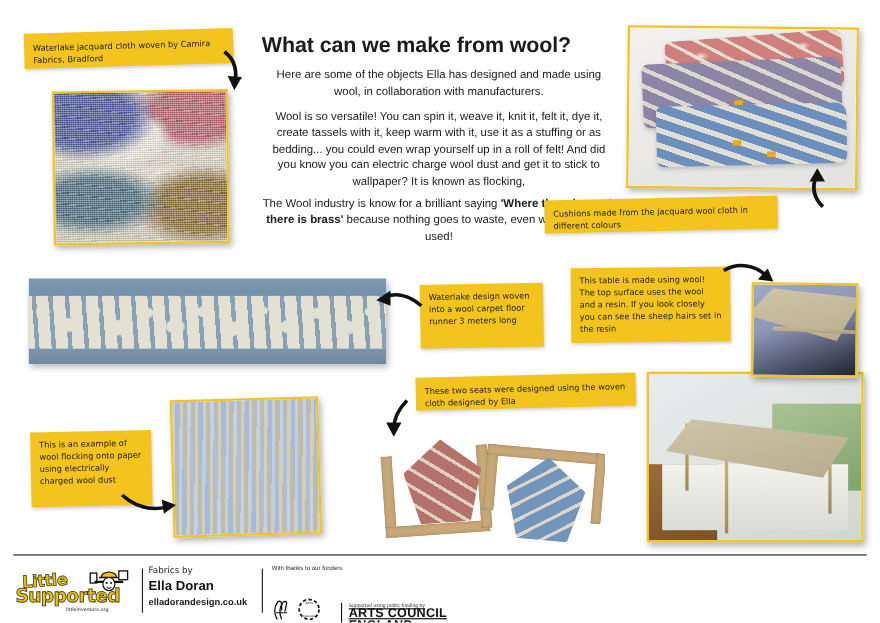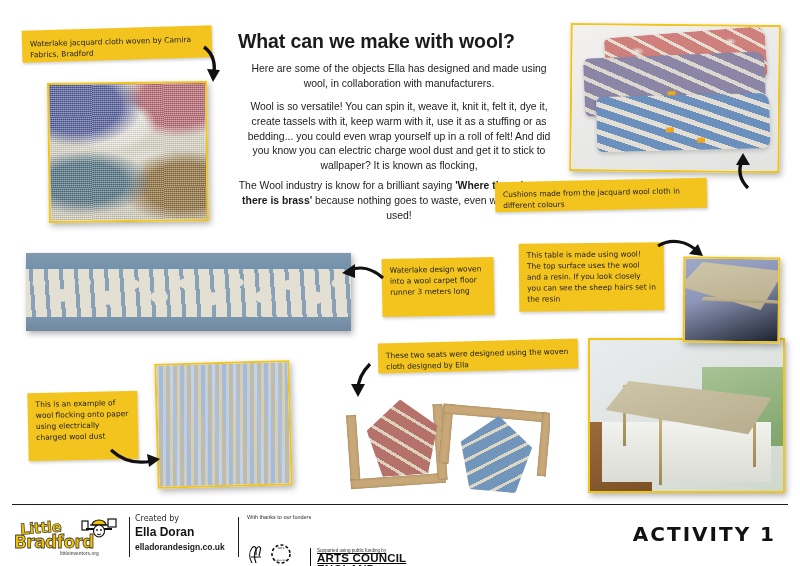--- a/index.html
+++ b/index.html
@@ -266,21 +266,21 @@
     font-family:"DejaVu Sans", sans-serif;
     font-size:20px; font-weight:bold; color:#111;
     letter-spacing:2px;
   }
 </style>
 </head>
 <body>
 
 <div class="page">
 
-  <div class="headline">What can we make with wool?</div>
+  <div class="headline">What can we make from wool?</div>
 
   <div class="body-block intro">Here are some of the objects Ella has designed and made using wool, in collaboration with manufacturers.</div>
   <div class="body-block versatile">Wool is so versatile! You can spin it, weave it, knit it, felt it, dye it, create tassels with it, keep warm with it, use it as a stuffing or as bedding... you could even wrap yourself up in a roll of felt! And did you know you can electric charge wool dust and get it to stick to wallpaper? It is known as flocking,</div>
 
   <div class="body-block saying">
     <span>The Wool industry is know for a brilliant saying</span>
     <b>'Where there is muck there is brass'</b><span> because nothing goes to waste, even wool dust gets used!</span>
   </div>
 
   <div class="photo frame-yellow shadowed" id="photo-jacquard">
@@ -386,39 +386,39 @@
   <svg class="arrow" style="left:108px;top:444px;" width="56" height="28">
     <path d="M3,6 C16,18 30,20 44,17" stroke="#111" stroke-width="3.2" fill="none"></path>
     <path d="M52,15 L39,10 L41,23 Z" fill="#111"></path>
   </svg>
 
   <div class="footer-rule"></div>
   <div class="footer">
 
     <div class="logo-box">
       <div class="logo-little">Little</div>
-      <div class="logo-inventors">Bradford</div>
+      <div class="logo-inventors">Supported</div>
       <div class="logo-url">littleinventors.org</div>
       <svg class="logo-char" viewBox="0 0 42 26">
         <path d="M8,13 h26 v2 h-26 z" fill="#111"></path>
         <rect x="4" y="6" width="6" height="9" fill="none" stroke="#111" stroke-width="1.2"></rect>
         <rect x="30" y="4" width="8" height="8" fill="none" stroke="#111" stroke-width="1.2"></rect>
         <path d="M14,10 a7,5 0 0 1 14,0 z" fill="#f2c200" stroke="#111" stroke-width="1.1"></path>
         <path d="M12,10 h18" stroke="#111" stroke-width="1.2"></path>
         <ellipse cx="21" cy="16" rx="5.5" ry="6" fill="#fff" stroke="#111" stroke-width="1.1"></ellipse>
         <circle cx="19" cy="15" r="0.9" fill="#111"></circle>
         <circle cx="23" cy="15" r="0.9" fill="#111"></circle>
         <path d="M19,19 q2,1.6 4,0" stroke="#111" stroke-width="1" fill="none"></path>
       </svg>
     </div>
 
     <div class="divider-v" style="left:129px;"></div>
 
     <div class="created-box">
-      <div class="created-by">Created by</div>
+      <div class="created-by">Fabrics by</div>
       <div class="author-name">Ella Doran</div>
       <div class="author-site">elladorandesign.co.uk</div>
     </div>
 
     <div class="divider-v" style="left:238px;"></div>
 
     <div class="funders-box">
       <div class="funders-label">With thanks to our funders</div>
       <div class="funders-row">
         <div class="lottery">
@@ -437,16 +437,15 @@
           <div class="lottery-caption">LOTTERY FUNDED</div>
         </div>
         <div class="ace-text">
           <div class="ace-sup">Supported using public funding by</div>
           <div class="ace-main">ARTS COUNCIL</div>
           <div class="ace-main">ENGLAND</div>
         </div>
       </div>
     </div>
 
-    <div class="activity">ACTIVITY 1</div>
   </div>
 
 </div>
 
 </body></html>

